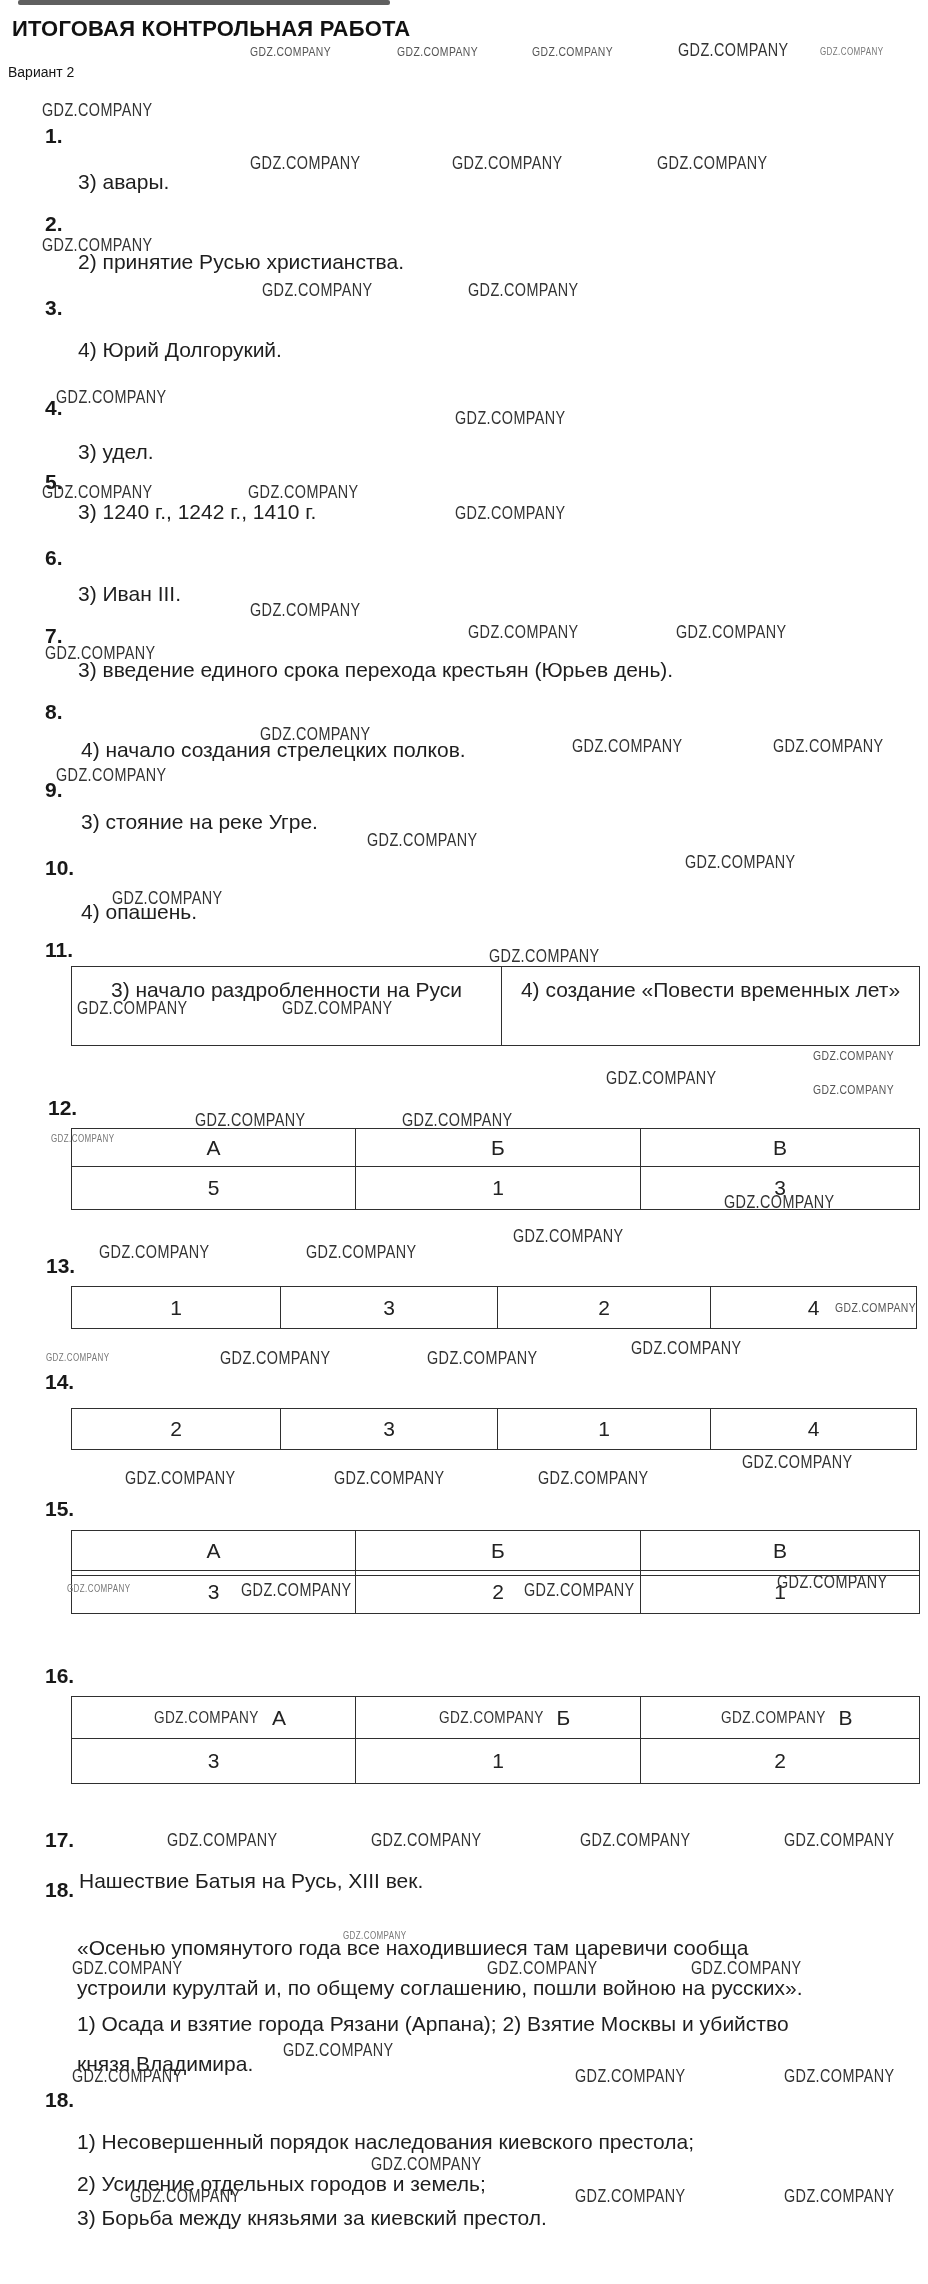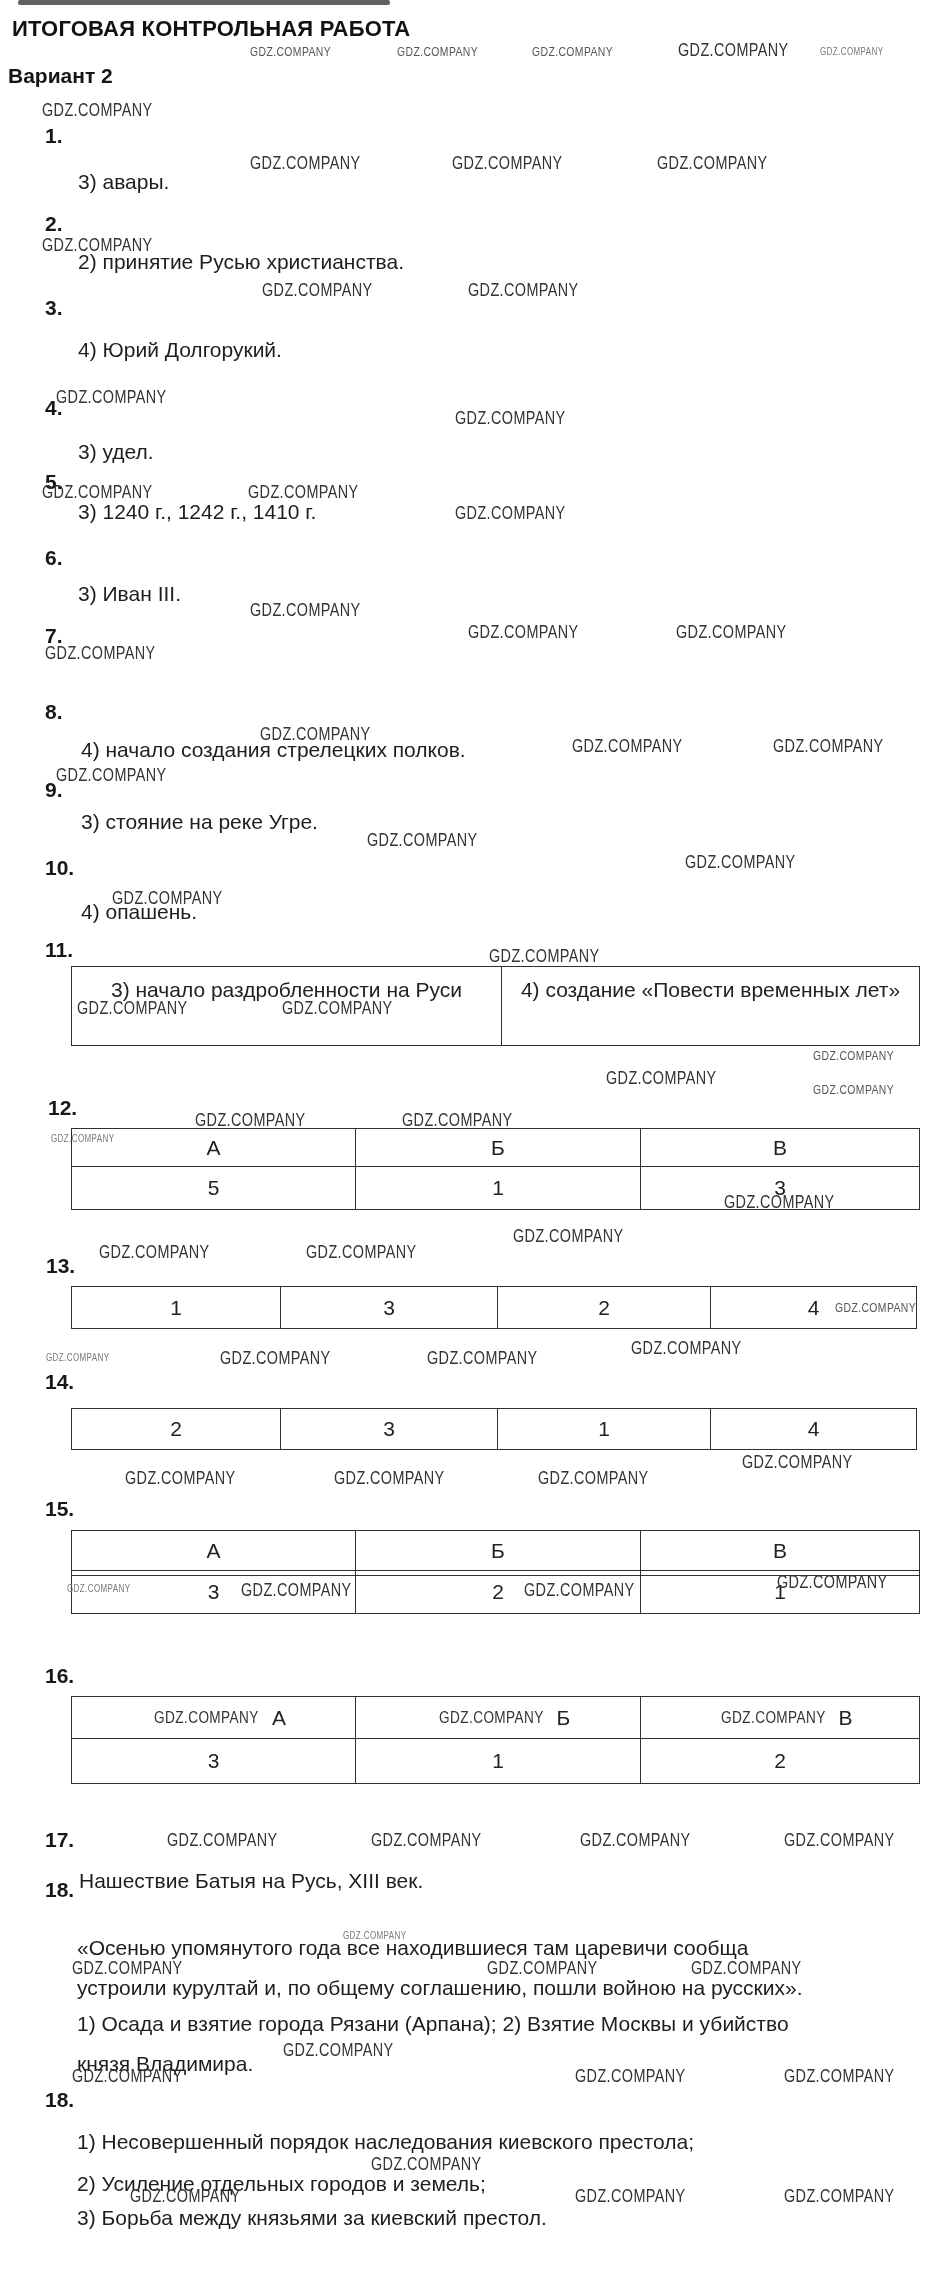--- a/index.html
+++ b/index.html
@@ -7,21 +7,21 @@
     position:relative;
     width:928px;height:2284px;
     background:#ffffff;
     font-family:"Liberation Sans","DejaVu Sans",sans-serif;
     color:#1b1b1b;
     overflow:hidden;
     margin:0 auto;
   }
   .abs{position:absolute;white-space:nowrap;}
   .title{font-size:22px;font-weight:bold;color:#111;letter-spacing:.2px;}
-  .variant{font-size:21px;font-weight:bold;color:#151515;}
+  .variant{font-size:14px;font-weight:normal;color:#151515;}
   .qnum{font-size:21px;font-weight:bold;color:#181818;}
   .ans{font-size:21px;color:#1e1e1e;}
   
   .wm{
     position:absolute;white-space:nowrap;
     font-family:"Liberation Sans","DejaVu Sans",sans-serif;
     transform:scaleX(.8);transform-origin:0 50%;
     letter-spacing:.5px;font-weight:400;z-index:5;
   }
   .wm-m{font-size:18px;color:#333;}
@@ -68,20 +68,21 @@
   <div class="abs qnum" style="left:45px;top:396px">4.</div>
   <div class="abs ans" style="left:78px;top:440px">3) удел.</div>
 
   <div class="abs qnum" style="left:45px;top:470px">5.</div>
   <div class="abs ans" style="left:78px;top:500px">3) 1240 г., 1242 г., 1410 г.</div>
 
   <div class="abs qnum" style="left:45px;top:546px">6.</div>
   <div class="abs ans" style="left:78px;top:582px">3) Иван III.</div>
 
   <div class="abs qnum" style="left:45px;top:624px">7.</div>
+  <div class="abs ans" style="left:78px;top:658px">3) введение единого срока перехода крестьян (Юрьев день).</div>
 
   <div class="abs qnum" style="left:45px;top:700px">8.</div>
   <div class="abs ans" style="left:81px;top:738px">4) начало создания стрелецких полков.</div>
 
   <div class="abs qnum" style="left:45px;top:778px">9.</div>
   <div class="abs ans" style="left:81px;top:810px">3) стояние на реке Угре.</div>
 
   <div class="abs qnum" style="left:45px;top:856px">10.</div>
   <div class="abs ans" style="left:81px;top:900px">4) опашень.</div>
 

